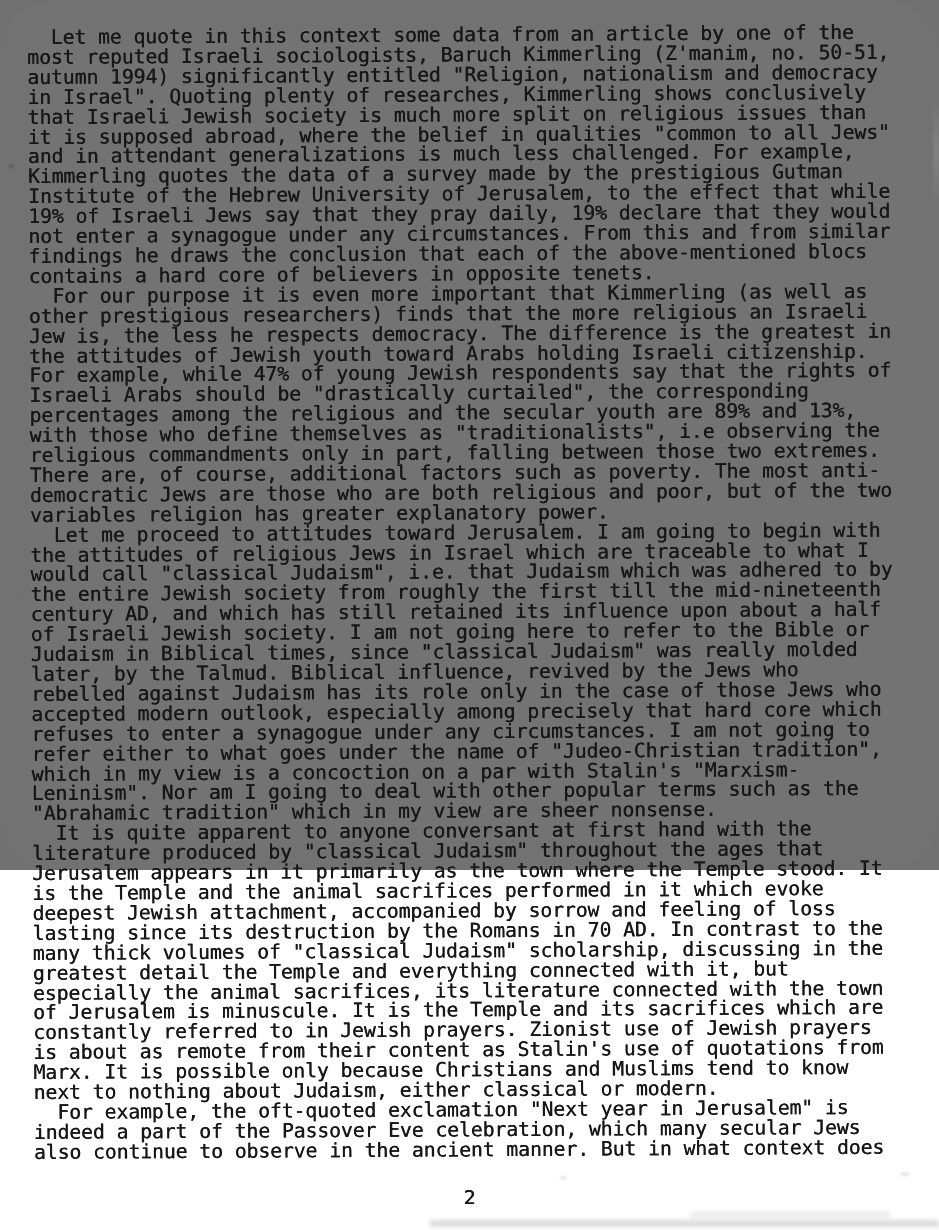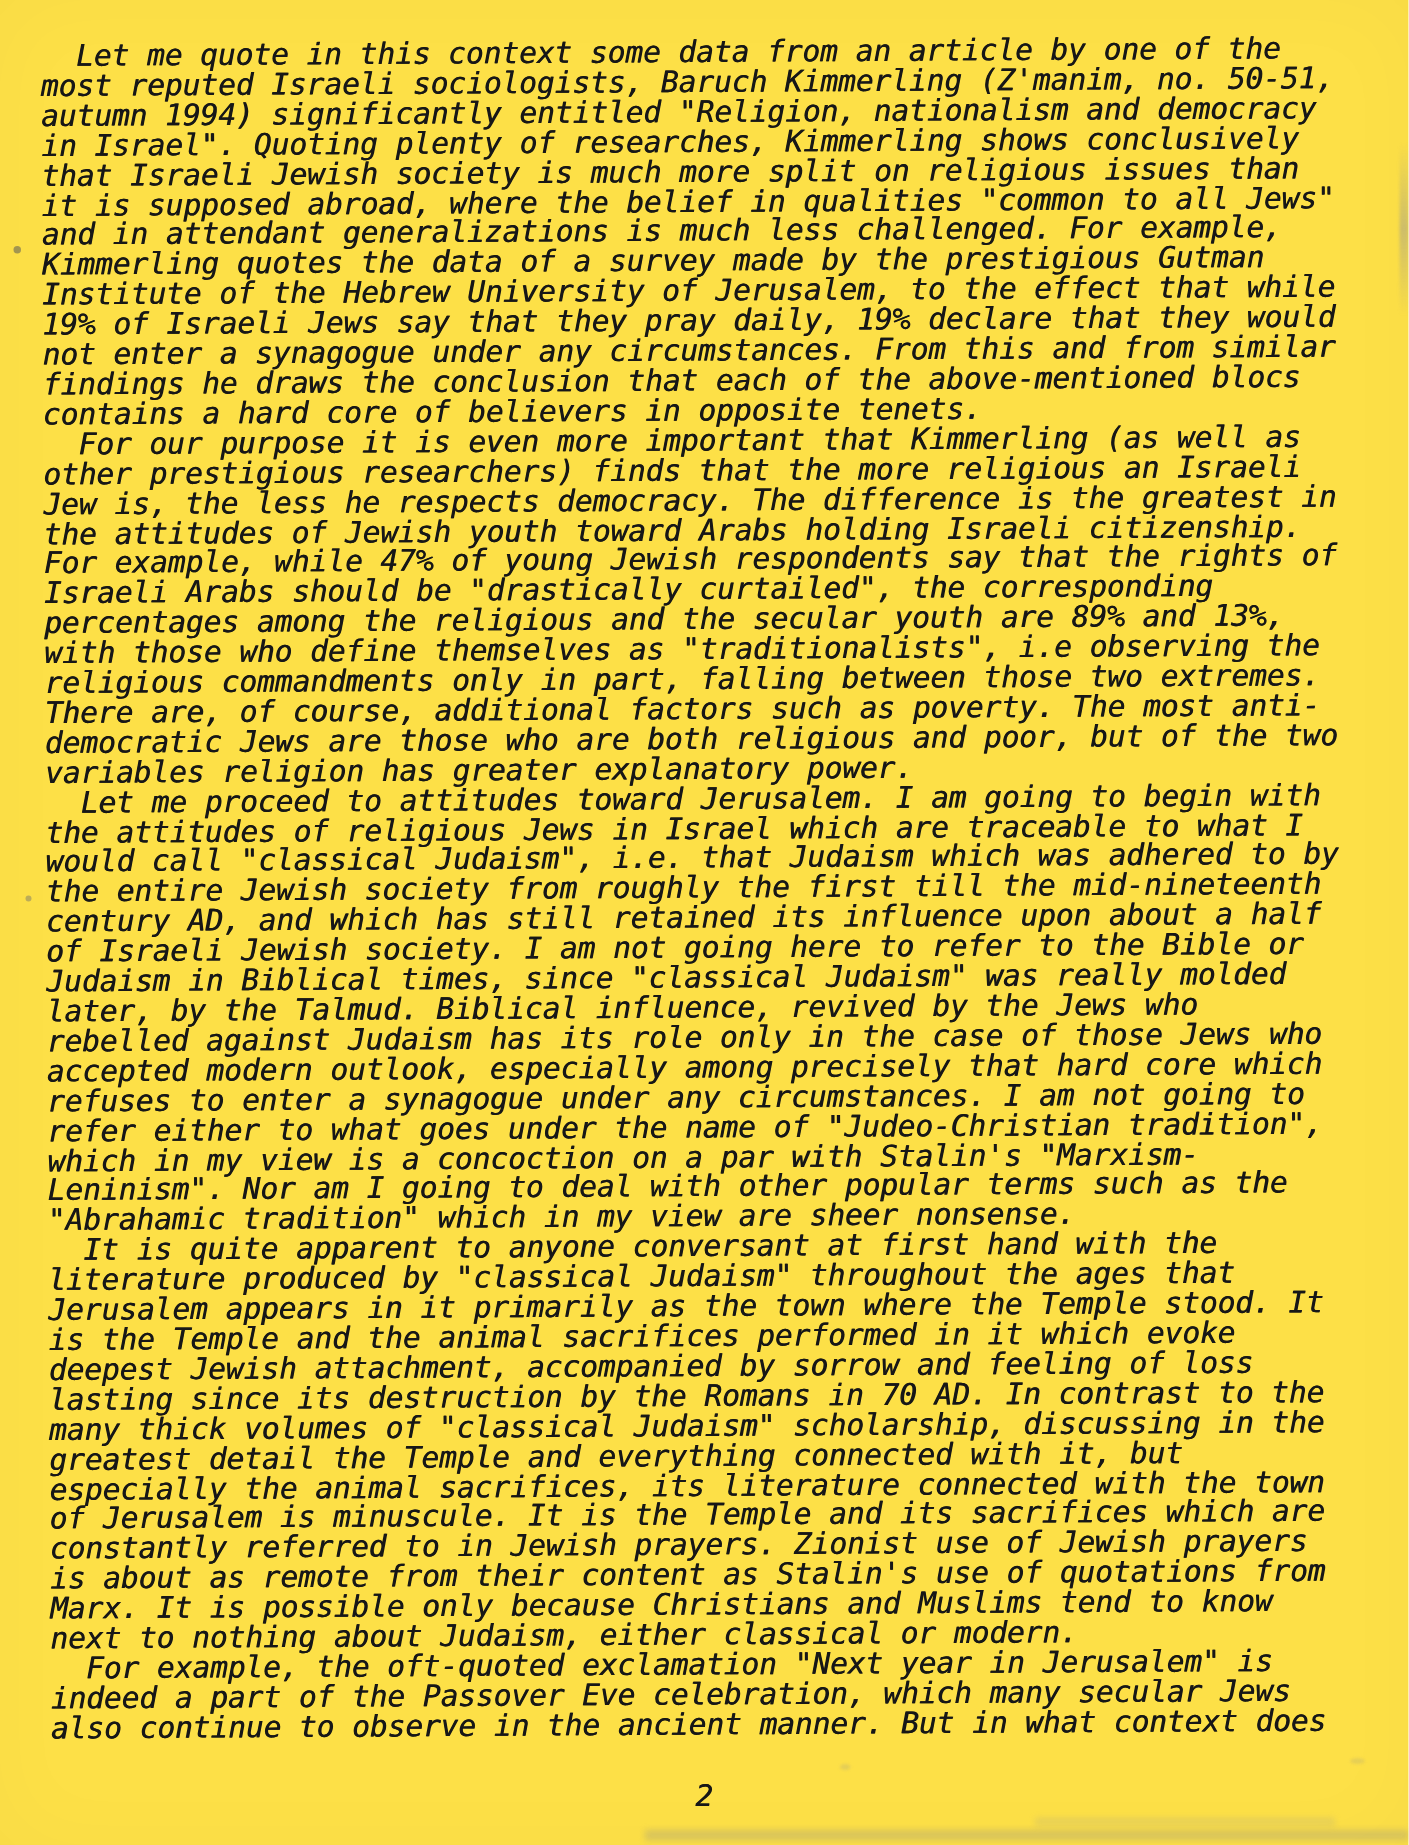--- a/index.html
+++ b/index.html
@@ -8,26 +8,25 @@
     background: #ffffff;
   }
   body {
     width: 939px;
     height: 1230px;
     overflow: hidden;
   }
   .page {
     position: relative;
     width: 939px;
-    height: 1230px;
-    background: #fde047;
+    height: 870px;
+    background: #737373;
     box-shadow: inset 0 0 60px rgba(0,0,0,0.025);
     font-family: "DejaVu Sans Mono", "Liberation Mono", monospace;
     color: #171717;
-    font-style: italic;
   }
   .text-block {
     position: absolute;
     left: 27px;
     top: 28px;
     transform: rotate(-0.35deg);
     transform-origin: 0 0;
   }
   .line {
     font-size: 19.8px;

